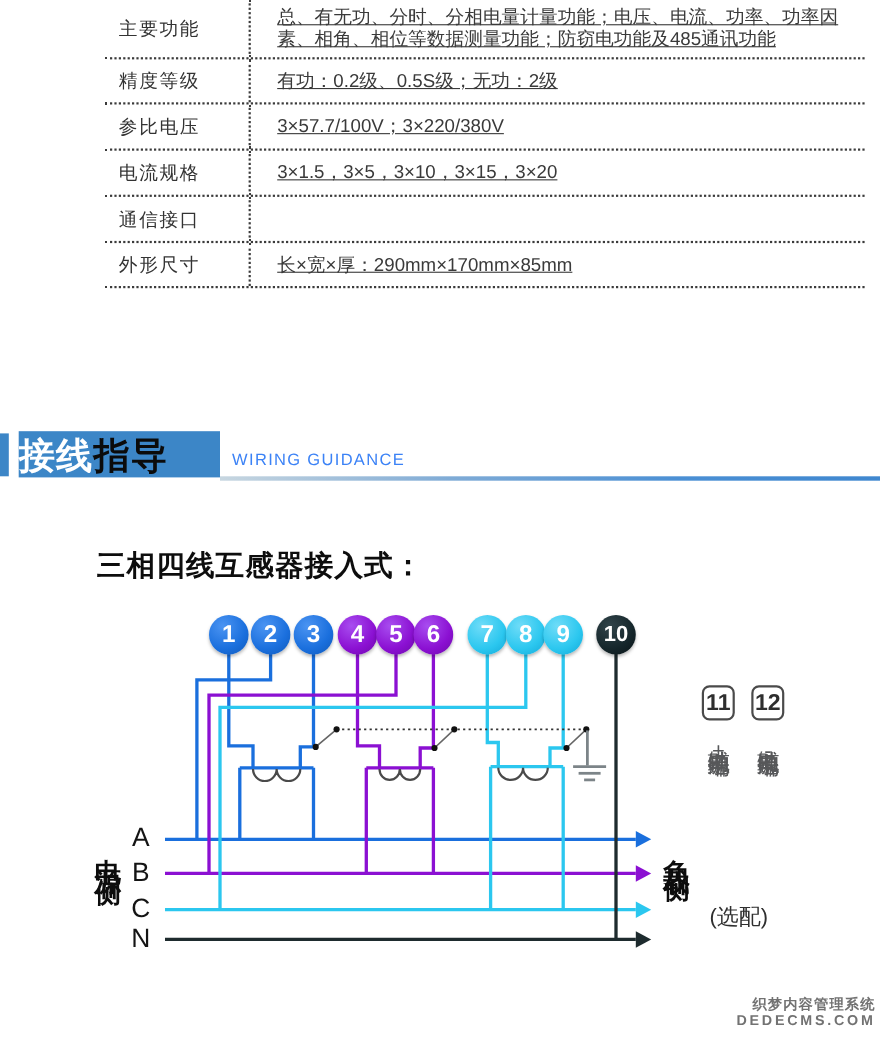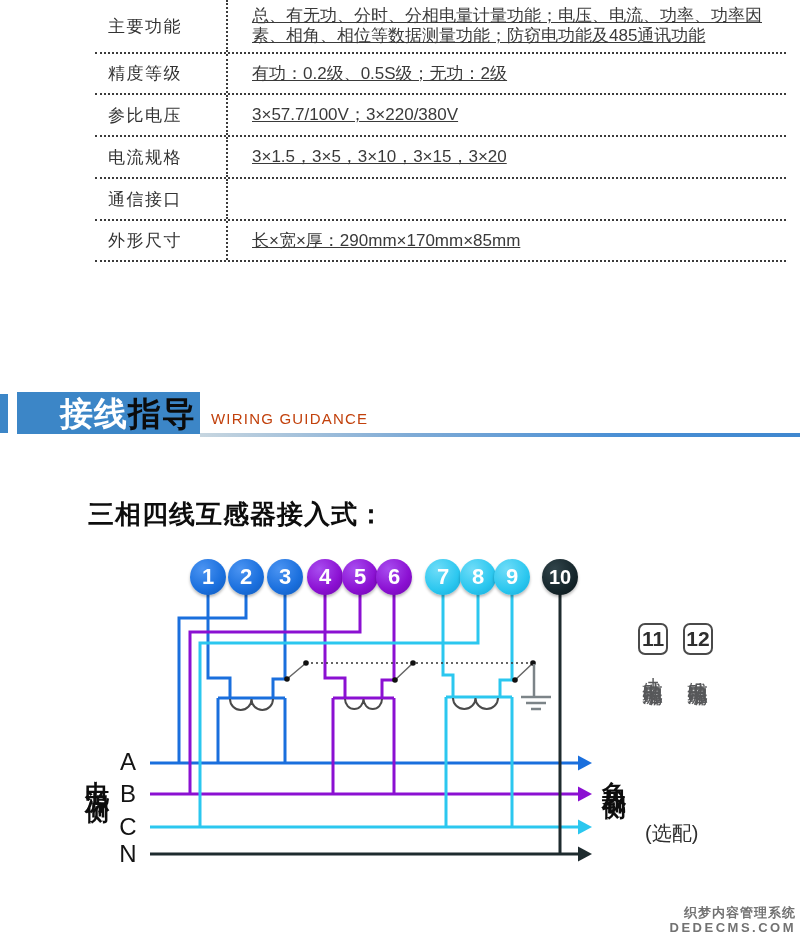--- a/index.html
+++ b/index.html
@@ -18,27 +18,27 @@
   .spec-value{
     flex:1;display:flex;align-items:center;
     padding-left:24px;padding-right:4px;
     font-size:17px;line-height:20px;color:#3a3a3a;text-decoration:underline;
   }
   .h52{height:52px}.h40{height:40px}.h39{height:39px}
   
   .hdr-notch{position:absolute;left:0;top:394px;width:8px;height:39px;background:#3c86c7;}
   .hdr-box{
     position:absolute;left:17px;top:392px;width:183px;height:42px;background:#3c86c7;
-    display:flex;align-items:center;justify-content:flex-end;padding-right:4px;box-sizing:border-box;
+    display:flex;align-items:center;justify-content:flex-start;padding-right:4px;box-sizing:border-box;
   }
   .hdr-zh{font-size:33px;font-weight:bold;letter-spacing:1px;line-height:1;}
   .hdr-zh-white{color:#fff;}
   .hdr-zh-black{color:#0b0b0b;}
   .hdr-en{
-    position:absolute;left:211px;top:410px;font-size:15px;color:#c2410c;letter-spacing:1.2px;text-align:center;
+    position:absolute;left:211px;top:410px;font-size:15px;color:#3b82f6;letter-spacing:1.2px;text-align:center;
   }
   .hdr-line{
     position:absolute;left:200px;top:433px;width:600px;height:4px;
     background:linear-gradient(90deg,#c7d6e0 0%,#7fabd6 35%,#4a8fd4 70%,#3f87cf 100%);
   }
   
   .diagram-title{
     position:absolute;left:88px;top:497px;font-size:26px;font-weight:bold;color:#0d0d0d;letter-spacing:1px;
   }
   .wiring-svg{position:absolute;left:0;top:0;}

